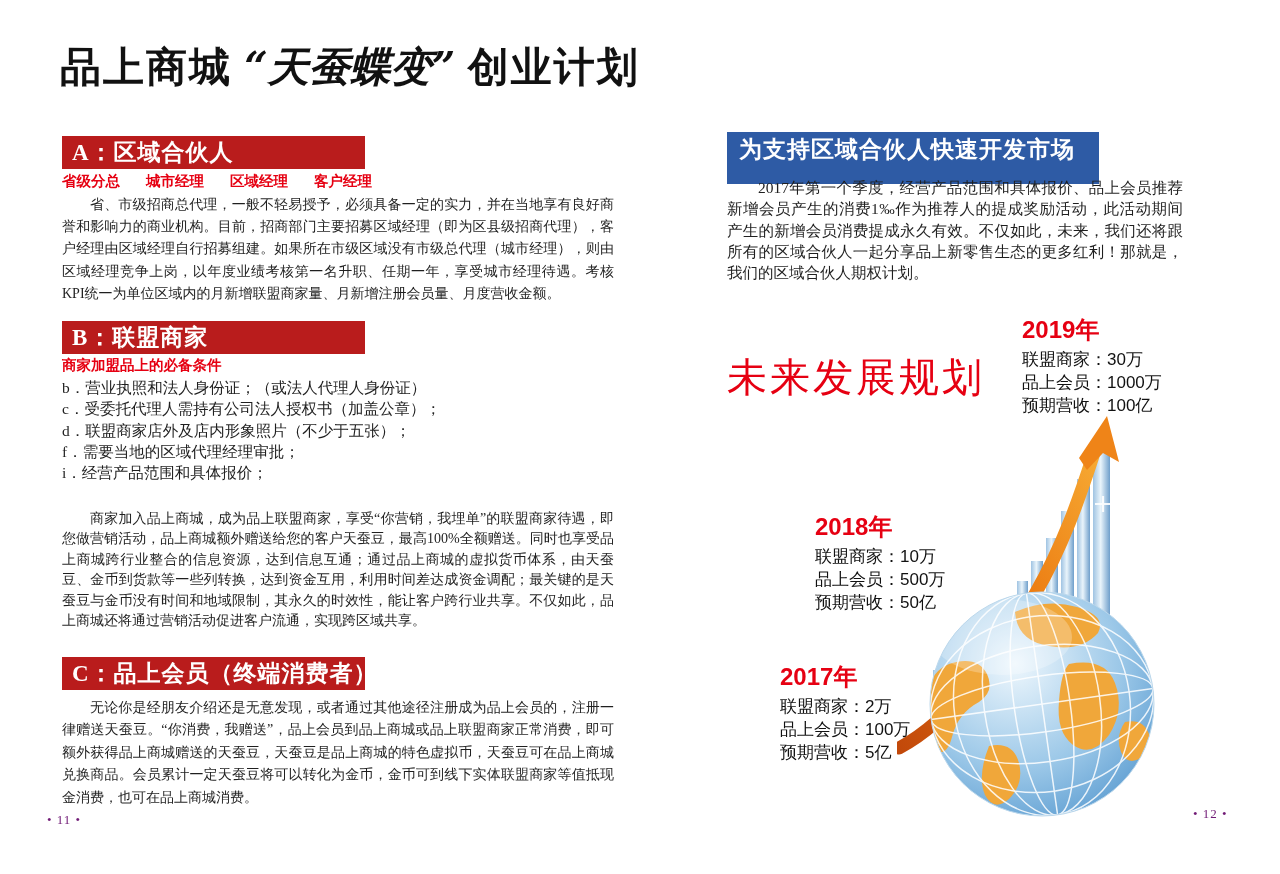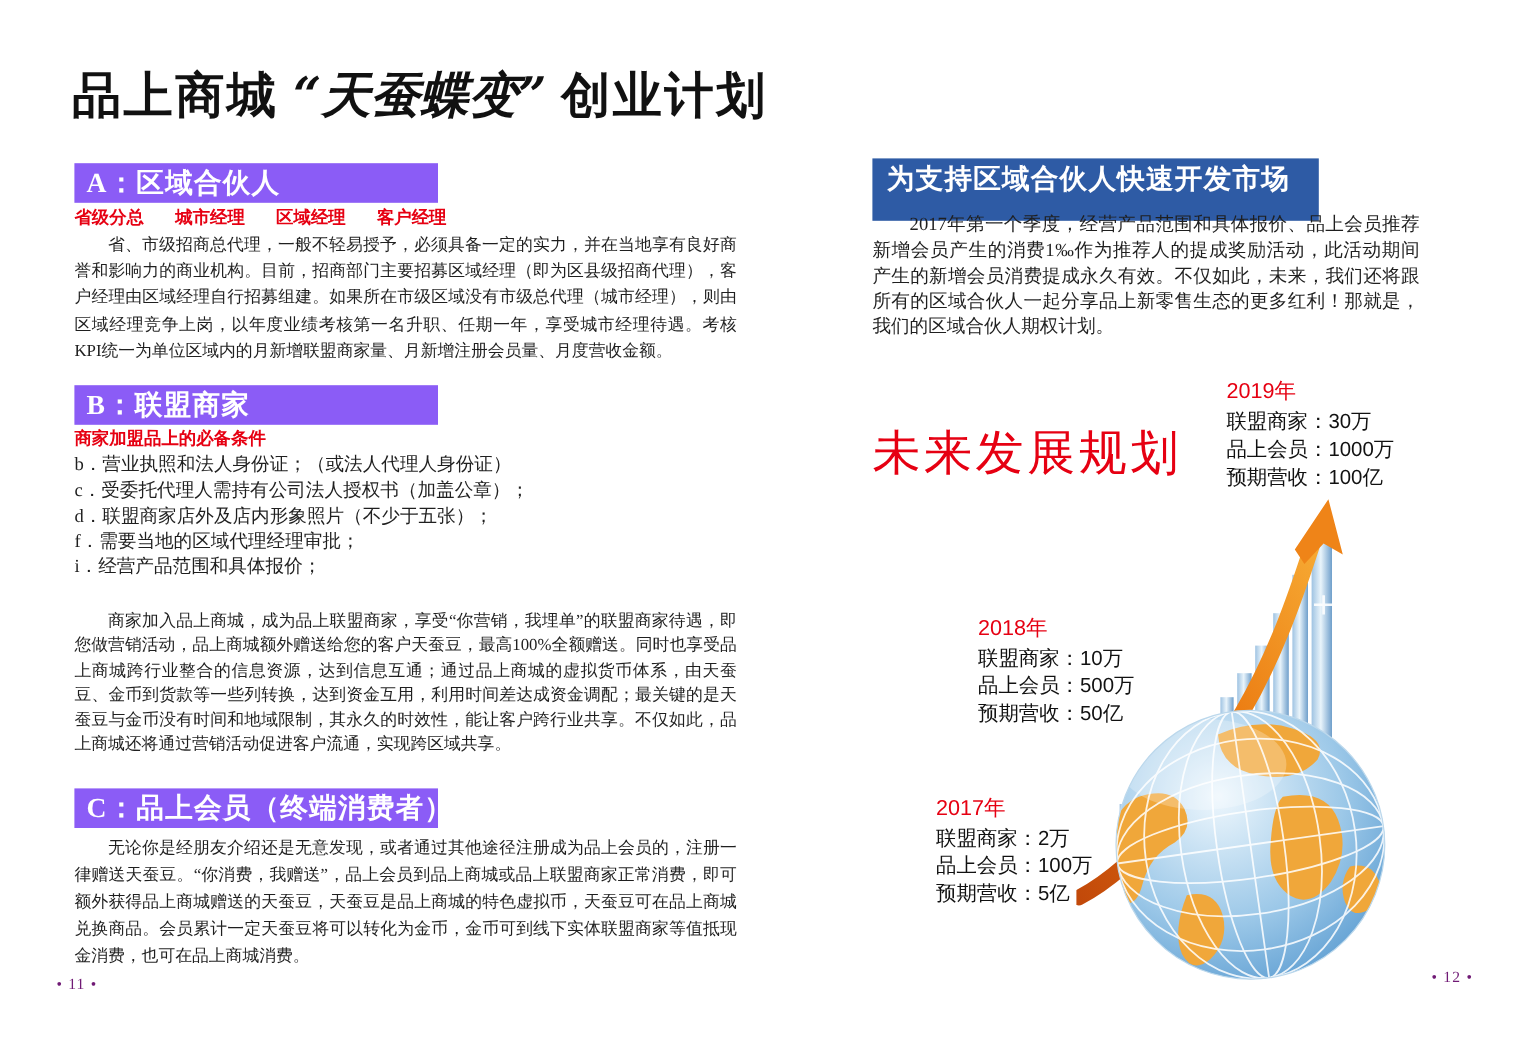--- a/index.html
+++ b/index.html
@@ -1,27 +1,27 @@
 <!DOCTYPE html>
 <html><head>
 <meta charset="utf-8">
 <style>
   * { margin:0; padding:0; box-sizing:border-box; }
   html,body { width:1280px; height:874px; background:#ffffff; overflow:hidden;
               font-family:"Liberation Serif", serif; color:#262626; }
   .abs { position:absolute; }
 
   
-  .doc-title { left:60px; top:52px; font-size:41px; font-weight:bold; color:#111;
+  .doc-title { left:60px; top:40px; font-size:41px; font-weight:bold; color:#111;
                letter-spacing:2px; white-space:nowrap; }
   .doc-title .quote { font-style:italic; font-weight:bold; letter-spacing:0px;
                       font-family:"DejaVu Serif", serif; }
 
   
-  .secbar { background:#8b5cf6; color:#ffffff; font-weight:bold; font-size:23px;
+  .secbar { background:#b91c1c; color:#ffffff; font-weight:bold; font-size:23px;
             height:33px; line-height:33px; padding-left:10px; width:303px;
             letter-spacing:1px; white-space:nowrap; }
   .secbar-right { background:#2e5ba5; color:#ffffff; font-weight:bold; font-size:23px;
             height:52px; line-height:36px; padding-left:12px; width:372px;
             letter-spacing:1px; white-space:nowrap; }
 
   
   .red-roles { color:#e60012; font-weight:bold; font-size:14.5px; white-space:nowrap;
                font-family:"Liberation Sans", sans-serif; }
   .red-roles span { margin-right:22px; }
@@ -34,21 +34,21 @@
   .para-b { line-height:20.4px; }
   .para-c { line-height:22.4px; }
   .cond-list { list-style:none; font-size:15.5px; line-height:21.3px; color:#1f1f1f; }
 
   
   .para-r { width:456px; font-size:15.5px; line-height:21.3px; text-align:justify;
             text-indent:2em; color:#1f1f1f; }
   .future-title { color:#e60012; font-weight:normal; font-size:40px; letter-spacing:3px;
                   font-family:"Liberation Sans", sans-serif; white-space:nowrap; }
   .milestone { font-family:"Liberation Sans", sans-serif; white-space:nowrap; }
-  .milestone .year { color:#e60012; font-weight:normal; font-size:18px; margin-bottom:2px; }
+  .milestone .year { color:#e60012; font-weight:bold; font-size:24px; margin-bottom:2px; }
   .milestone .mline { color:#111; font-size:17px; line-height:23px; font-weight:500; }
 
   .pageno { font-size:13px; color:#701a75; letter-spacing:1px; }
 </style>
 </head>
 <body>
 
 <div class="abs doc-title">
   <span>品上商城</span>
   <span class="quote">“天蚕蝶变”</span>

